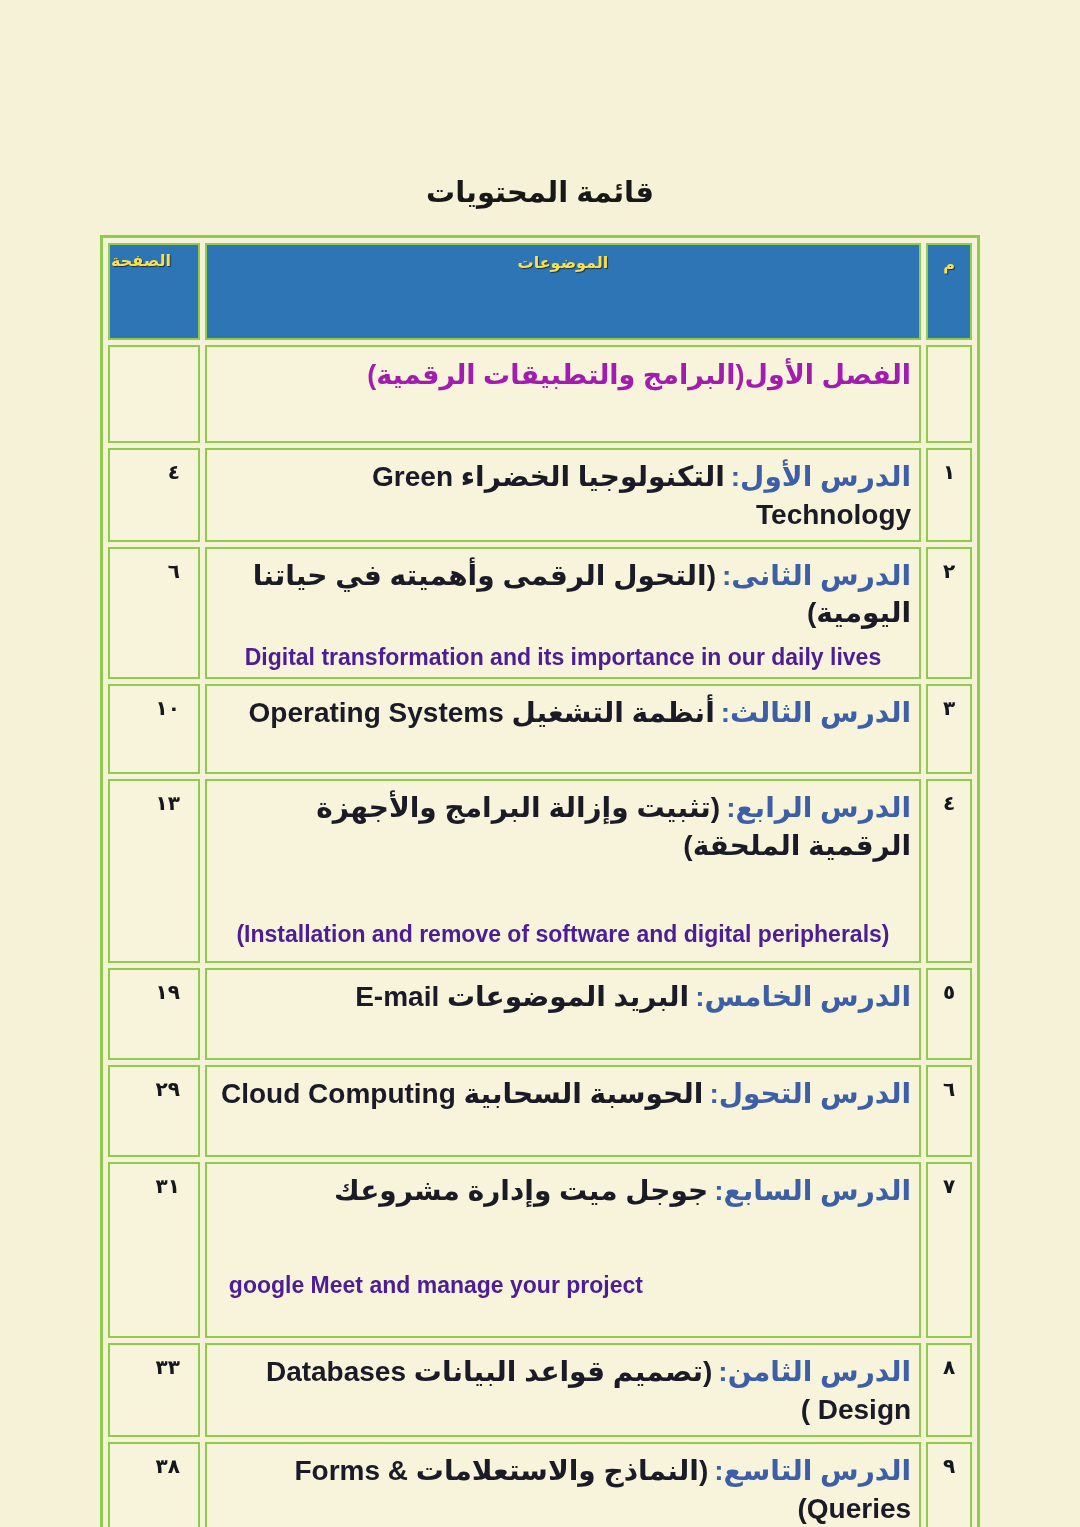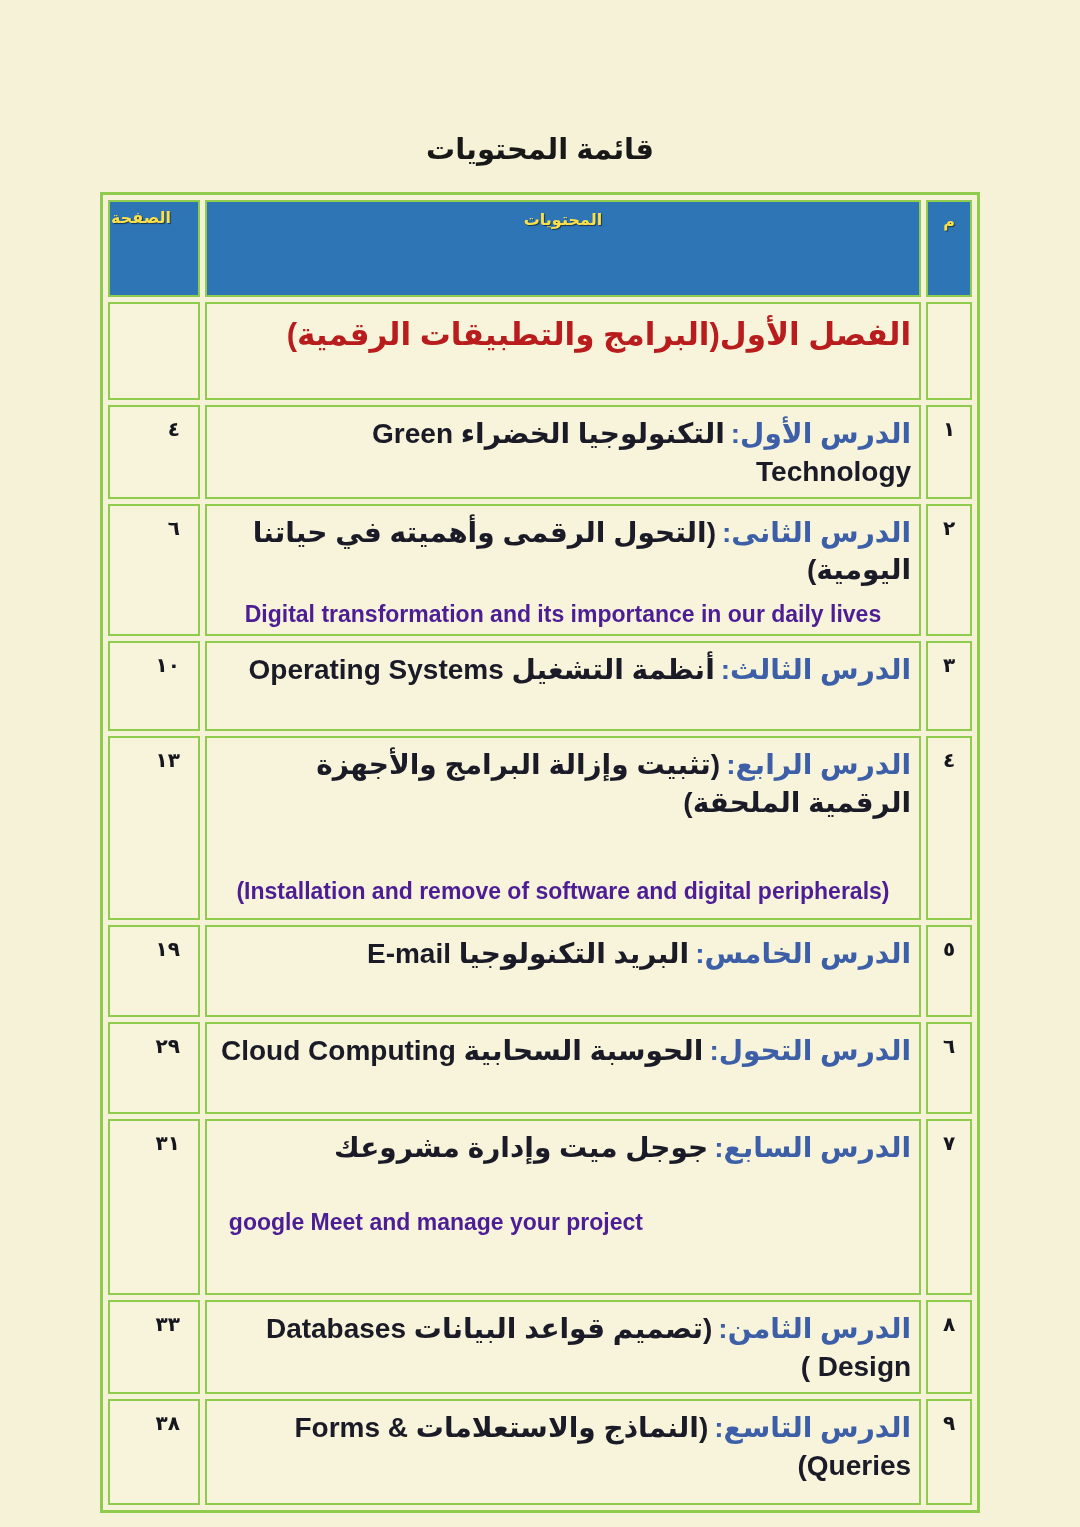--- a/index.html
+++ b/index.html
@@ -5,21 +5,21 @@
   html,body{margin:0;padding:0;}
   body{
     width:1080px;height:1527px;
     background:#F6F2D7;
     font-family:"Liberation Sans","DejaVu Sans",sans-serif;
     position:relative;
   }
   .page-title{
     padding-top:132px;
     text-align:center;
-    font-size:29px;font-weight:bold;color:#181818;
+    font-size:29px;font-weight:bold;color:#181818;margin-top:43px;
   }
   table.toc{
     margin:26px auto 0 auto;
     width:880px;
     table-layout:fixed;
     border-collapse:separate;
     border-spacing:5px;
     border:3px solid #8FCB4C;
     direction:rtl;
   }
@@ -49,38 +49,38 @@
     padding-top:10px;
   }
   .page-cell{
     text-align:right;
     font-weight:bold;font-size:20px;color:#16161f;
     padding:10px 18px 0 0;
     letter-spacing:5px;
   }
   .topics-cell{padding:8px 8px 6px 8px;}
   .chapter-title{
-    color:#b91c1c;
-    font-weight:bold;font-size:31px;
+    color:#a21caf;
+    font-weight:bold;font-size:27px;
     text-align:right;
     padding-top:4px;
   }
   .lesson-line{
     direction:rtl;text-align:right;
     font-weight:bold;font-size:28px;color:#1b1b28;
     line-height:1.35;
   }
   .lesson-label{color:#3D5FA8;padding-inline-end:6px;}
   .eng{
     direction:ltr;
     font-weight:bold;font-size:23px;color:#4c1d95;
   }
   .eng.center{text-align:center;margin-top:12px;}
   .eng.center-low{text-align:center;margin-top:56px;}
-  .eng.left-low{text-align:left;margin-top:42px;padding-left:14px;}
+  .eng.left-low{text-align:left;margin-top:62px;padding-left:14px;}
   
   tr.rh-chapter td{height:80px;}
   tr.rh-sm td{height:74px;}
   tr.rh-md td{height:88px;}
   tr.rh-xs td{height:72px;}
   tr.rh-xl td{height:166px;}
   tr.rh-lg td{height:158px;}
 </style>
 </head>
 <body>
@@ -90,21 +90,21 @@
 <table class="toc">
   <colgroup>
     <col class="c-num">
       <col class="c-topics">
       <col class="c-page">
   </colgroup>
 
   <tbody>
       <tr class="head">
     <td class="h-num">م</td>
-    <td class="h-topics">المحتويات</td>
+    <td class="h-topics">الموضوعات</td>
     <td class="h-page">الصفحة</td>
   </tr>
 
   <tr class="rh-chapter">
     <td class="num-cell"></td>
     <td class="topics-cell">
       <div class="chapter-title">الفصل الأول(البرامج والتطبيقات الرقمية)</div>
     </td>
     <td class="page-cell"></td>
   </tr>
@@ -148,21 +148,21 @@
       </div>
       <div class="eng center-low">(Installation and remove of software and digital peripherals)</div>
     </td>
     <td class="page-cell">١٣</td>
   </tr>
 
   <tr class="rh-sm">
     <td class="num-cell">٥</td>
     <td class="topics-cell">
       <div class="lesson-line">
-        <span class="lesson-label">الدرس الخامس:</span><span>البريد التكنولوجيا E-mail</span>
+        <span class="lesson-label">الدرس الخامس:</span><span>البريد الموضوعات E-mail</span>
       </div>
     </td>
     <td class="page-cell">١٩</td>
   </tr>
 
   <tr class="rh-sm">
     <td class="num-cell">٦</td>
     <td class="topics-cell">
       <div class="lesson-line">
         <span class="lesson-label">الدرس التحول:</span><span>الحوسبة السحابية Cloud Computing</span>

